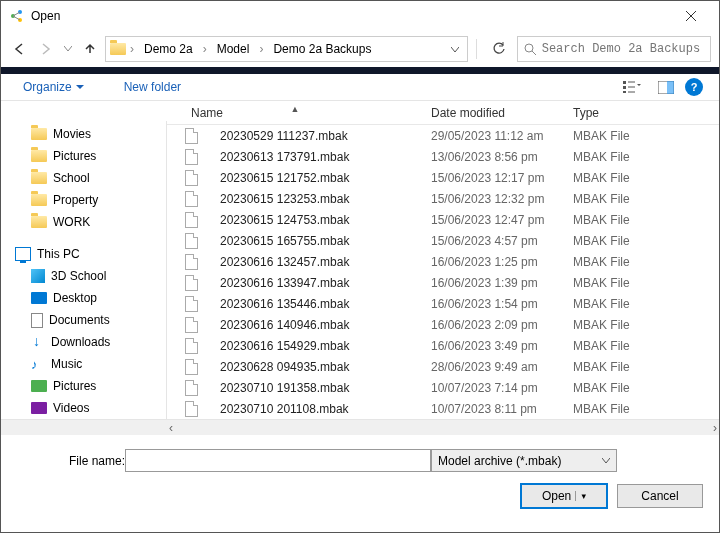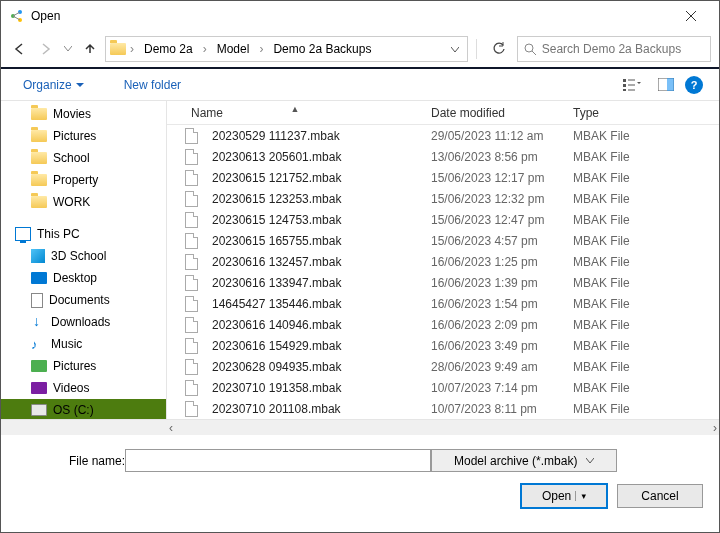--- a/index.html
+++ b/index.html
@@ -10,28 +10,28 @@
 .titlebar .close { width: 40px; height: 28px; display: flex; align-items: center; justify-content: center; cursor: pointer; }
 .navrow { display: flex; align-items: center; height: 36px; padding: 4px 8px; gap: 4px; }
 .navbtn { width: 22px; height: 22px; display: flex; align-items: center; justify-content: center; color: #999; }
 .navbtn.active { color: #333; }
 .dropbtn { width: 14px; display:flex; align-items:center; justify-content:center; color:#666; }
 .address { flex: 1; display: flex; align-items: center; border: 1px solid #ccc; height: 26px; padding: 0 4px; gap: 2px; }
 .address .crumb { padding: 2px 6px; cursor: pointer; white-space: nowrap; }
 .address .sep { color: #888; padding: 0 2px; }
 .refresh { width: 28px; height: 26px; display: flex; align-items: center; justify-content: center; border: none; background:none; cursor:pointer; }
 .searchbox { width: 194px; height: 26px; border: 1px solid #ccc; display: flex; align-items: center; padding: 0 6px; gap: 6px; color: #888; }
-.searchbox input { border: none; outline: none; width: 100%; color: #333; background: transparent; }
-.toolbar { display: flex; align-items: center; height: 34px; padding: 0 16px; border-top: 2px solid #0f172a; border-bottom: 1px solid #e5e5e5; gap: 4px; }
+.searchbox input { border: none; outline: none; width: 100%; color: #333; background: transparent; font-family: Liberation Mono, monospace; }
+.toolbar { display: flex; align-items: center; height: 34px; padding: 0 16px; border-top: 7px solid #0f172a; border-bottom: 1px solid #e5e5e5; gap: 4px; }
 .tbtn { padding: 4px 6px; color: #1a61b8; cursor: pointer; display: flex; align-items: center; gap: 4px; }
 .toolbar .spacer { flex: 1; }
 .iconbtn { width: 30px; height: 24px; display: flex; align-items: center; justify-content: center; cursor: pointer; }
 .help { width: 18px; height: 18px; border-radius: 50%; background: #0078d4; color: #fff; display:flex; align-items:center; justify-content:center; font-weight:bold; font-size:11px; cursor:pointer; }
 .body { display: flex; height: 318px; }
-.tree { width: 166px; border-right: 1px solid #e5e5e5; overflow-y: auto; overflow-x: hidden; padding-top: 2px; position: relative; }
+.tree { width: 166px; border-right: 1px solid #e5e5e5; overflow-y: auto; overflow-x: hidden; padding-top: 2px; position: relative; margin-top: 20px; }
 .tree::-webkit-scrollbar { width: 16px; }
 .tree::-webkit-scrollbar-track { background: #f0f0f0; }
 .tree::-webkit-scrollbar-thumb { background: #c1c1c1; }
 .titem { display: flex; align-items: center; height: 22px; padding-left: 30px; gap: 6px; cursor: pointer; white-space: nowrap; }
 .titem.lvl0 { padding-left: 14px; }
 .titem.sel { background: #4d7c0f; }
 .folder-icon { width: 16px; height: 12px; background: linear-gradient(#ffe9a6,#f5c956); border-radius: 1px; position: relative; }
 .folder-icon::before { content:""; position:absolute; top:-3px; left:0; width:7px; height:3px; background:#f5c956; border-radius:1px 1px 0 0;}
 .pc-icon { width: 16px; height: 14px; background:#fff; border:1px solid #0078d4; position:relative; }
 .pc-icon::after { content:""; position:absolute; bottom:-3px; left:4px; width:6px; height:2px; background:#0078d4; }
@@ -54,29 +54,29 @@
 .sortind { position:absolute; top:-2px; left:50%; transform:translateX(-50%); color:#555; font-size:9px; }
 .rows { flex: 1; overflow-y: auto; overflow-x: hidden; }
 .rows::-webkit-scrollbar { width: 16px; }
 .rows::-webkit-scrollbar-track { background: #f0f0f0; }
 .rows::-webkit-scrollbar-thumb { background: #c1c1c1; }
 .row { display: flex; height: 21px; align-items: center; cursor: pointer; }
 .row > div { padding: 0 8px; white-space: nowrap; overflow: hidden; color: #222; }
 .row .col-date, .row .col-type { color: #666; }
 .file-icon { width: 13px; height: 16px; background: #fff; border: 1px solid #aaa; position: relative; flex-shrink: 0; }
 .file-icon::before { content:""; position:absolute; top:-1px; right:-1px; width:4px; height:4px; background:#fff; border-left:1px solid #aaa; border-bottom:1px solid #aaa; }
-.row .namecell { display:flex; align-items:center; gap:14px; width:256px; padding-left:18px !important;}
+.row .namecell { display:flex; align-items:center; gap:22px; width:256px; padding-left:18px !important;}
 .hbar { height: 16px; background: #f0f0f0; border-top: 1px solid #e5e5e5; display:flex; }
 .hbar .lspace { width: 166px; }
 .hbar .track { flex:1; display:flex; align-items:center; justify-content:space-between; padding: 0 2px; color:#666;}
 .bottom { padding: 14px 16px 14px 16px; }
 .filerow { display: flex; align-items: center; margin-bottom: 12px; }
 .filerow label { width: 108px; text-align: right; }
 .filerow input { flex: 1; height: 23px; border: 1px solid #999; padding: 0 4px; max-width: 306px; }
-.filter { width: 186px; height: 23px; border: 1px solid #999; background: #eee; display:flex; align-items:center; padding: 0 22px; justify-content:space-between; cursor:pointer; }
+.filter { width: 186px; height: 23px; border: 1px solid #999; background: #eee; display:flex; align-items:center; padding: 0 6px; justify-content:space-between; cursor:pointer; }
 .btnrow { display:flex; justify-content:flex-end; gap: 10px; }
 .btn { width: 86px; height: 24px; border: 1px solid #999; background: #e9e9e9; cursor:pointer; display:flex; align-items:center; justify-content:center; }
 .btn.primary { border: 1px solid #0078d4; outline: 1px solid #0078d4; }
 .addr-hist { margin-left:auto; color:#555; padding: 0 4px; cursor:pointer;}
 .vsep { width:1px; height:20px; background:#ddd; margin: 0 4px; }
 </style>
 </head>
 <body>
 
 <div class="titlebar">
@@ -250,21 +250,21 @@
           <div class="namecell">
             <span class="file-icon"></span>
             <span>20230529 111237.mbak</span>
           </div>
           <div class="col-date">29/05/2023 11:12 am</div>
           <div class="col-type">MBAK File</div>
         </div>
         <div class="row">
           <div class="namecell">
             <span class="file-icon"></span>
-            <span>20230613 205601.mbak</span>
+            <span>20230613 173791.mbak</span>
           </div>
           <div class="col-date">13/06/2023 8:56 pm</div>
           <div class="col-type">MBAK File</div>
         </div>
         <div class="row">
           <div class="namecell">
             <span class="file-icon"></span>
             <span>20230615 121752.mbak</span>
           </div>
           <div class="col-date">15/06/2023 12:17 pm</div>
@@ -306,21 +306,21 @@
           <div class="namecell">
             <span class="file-icon"></span>
             <span>20230616 133947.mbak</span>
           </div>
           <div class="col-date">16/06/2023 1:39 pm</div>
           <div class="col-type">MBAK File</div>
         </div>
         <div class="row">
           <div class="namecell">
             <span class="file-icon"></span>
-            <span>14645427 135446.mbak</span>
+            <span>20230616 135446.mbak</span>
           </div>
           <div class="col-date">16/06/2023 1:54 pm</div>
           <div class="col-type">MBAK File</div>
         </div>
         <div class="row">
           <div class="namecell">
             <span class="file-icon"></span>
             <span>20230616 140946.mbak</span>
           </div>
           <div class="col-date">16/06/2023 2:09 pm</div>

